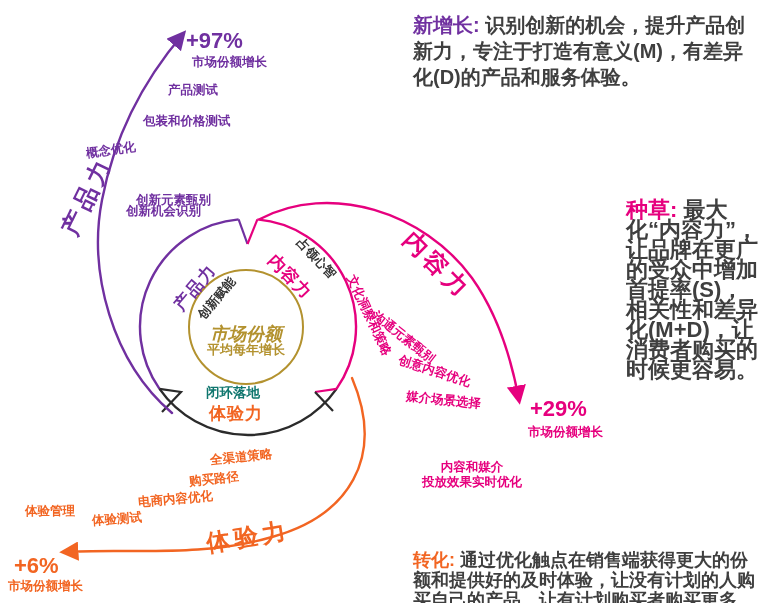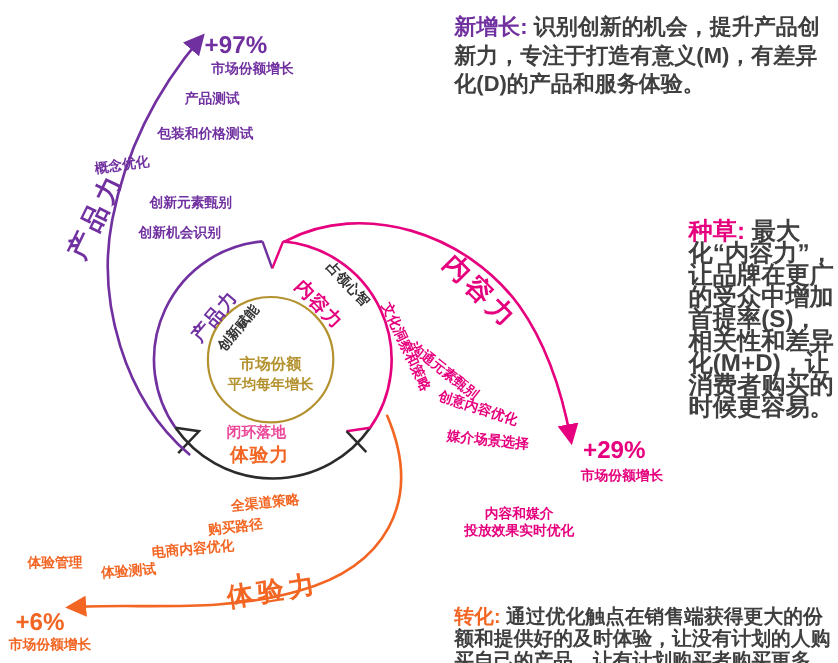--- a/index.html
+++ b/index.html
@@ -12,21 +12,21 @@
   .abs{position:absolute;white-space:nowrap;font-weight:700;}
   .purple{color:var(--purple);} .pink{color:var(--pink);} .orange{color:var(--orange);}
   .gold{color:var(--gold);}
   .step{font-size:12.5px;}
   .big-label{font-size:24px;letter-spacing:4px;}
   .result-value{font-size:22px;}
   .result-label{font-size:12.5px;}
   .seg-title{font-size:17px;letter-spacing:1px;}
   .seg-sub{font-size:12.5px;color:#333;}
   .center-val{font-size:24px;text-align:center;width:100px;}
-  .center-sub{font-size:14px;text-align:center;width:100px;}
+  .center-sub{font-size:18px;text-align:center;width:100px;font-style:italic;}
   .center-sub2{font-size:13px;text-align:center;width:100px;}
   .twoline{text-align:center;line-height:15px;white-space:nowrap;margin-top:40px;}
   .callout{position:absolute;display:flex;gap:12px;align-items:center;padding-left:41px;}
   .callout .bar{width:5px;flex:0 0 5px;}
   .callout p{margin:0;font-weight:700;color:var(--ink);}
   .bar-purple{background:var(--purple);} .bar-pink{background:var(--pink);} .bar-orange{background:var(--orange);}
   .callout-top{left:355px;top:12px;width:392px;}
   .callout-top p{font-size:20px;line-height:26px;}
   .callout-mid{left:568px;top:200px;width:194px;}
   .callout-mid p{font-size:22px;line-height:20px;}
@@ -68,26 +68,26 @@
     <path d="M 352 378 C 386 458, 348 516, 272 537 C 200 558, 128 548, 64 552" fill="none" stroke="#F26522" stroke-width="2.4" stroke-linecap="round" marker-end="url(#arr-o)"></path>
   </svg>
 
   <div class="abs gold center-sub" style="left:196px;top:322px;">市场份额</div>
   <div class="abs gold center-sub2" style="left:196px;top:341px;">平均每年增长</div>
 
   <div class="abs purple seg-title" style="left:168px;top:276px;transform:rotate(-50deg);">产品力</div>
   <div class="abs seg-sub" style="left:192px;top:290px;transform:rotate(-50deg);">创新赋能</div>
   <div class="abs pink seg-title" style="left:263px;top:265px;transform:rotate(46deg);">内容力</div>
   <div class="abs seg-sub" style="left:291px;top:250px;transform:rotate(46deg);">占领心智</div>
-  <div class="abs seg-sub" style="left:206px;top:384px;font-size:13.5px;color:#ec4899;">闭环落地</div>
+  <div class="abs seg-sub" style="left:206px;top:384px;font-size:13.5px;color:#0f766e;">闭环落地</div>
   <div class="abs orange seg-title" style="left:209px;top:402px;">体验力</div>
 
   <div class="abs purple big-label" style="left:45px;top:180px;transform:rotate(-64deg);">产品力</div>
   <div class="abs purple step" style="left:126px;top:203px;">创新机会识别</div>
-  <div class="abs purple step" style="left:136px;top:176px;">创新元素甄别</div>
+  <div class="abs purple step" style="left:136px;top:192px;">创新元素甄别</div>
   <div class="abs purple step" style="left:86px;top:142px;transform:rotate(-8deg);">概念优化</div>
   <div class="abs purple step" style="left:143px;top:113px;">包装和价格测试</div>
   <div class="abs purple step" style="left:168px;top:82px;">产品测试</div>
   <div class="abs purple result-value" style="left:186px;top:28px;">+97%</div>
   <div class="abs purple result-label" style="left:192px;top:54px;">市场份额增长</div>
 
   <div class="abs pink big-label" style="left:395px;top:249px;transform:rotate(45deg);">内容力</div>
   <div class="abs pink step" style="left:325px;top:307px;transform:rotate(65deg);">文化洞察和策略</div>
   <div class="abs pink step" style="left:366px;top:329px;transform:rotate(38deg);">沟通元素甄别</div>
   <div class="abs pink step" style="left:397px;top:363px;transform:rotate(18deg);">创意内容优化</div>

